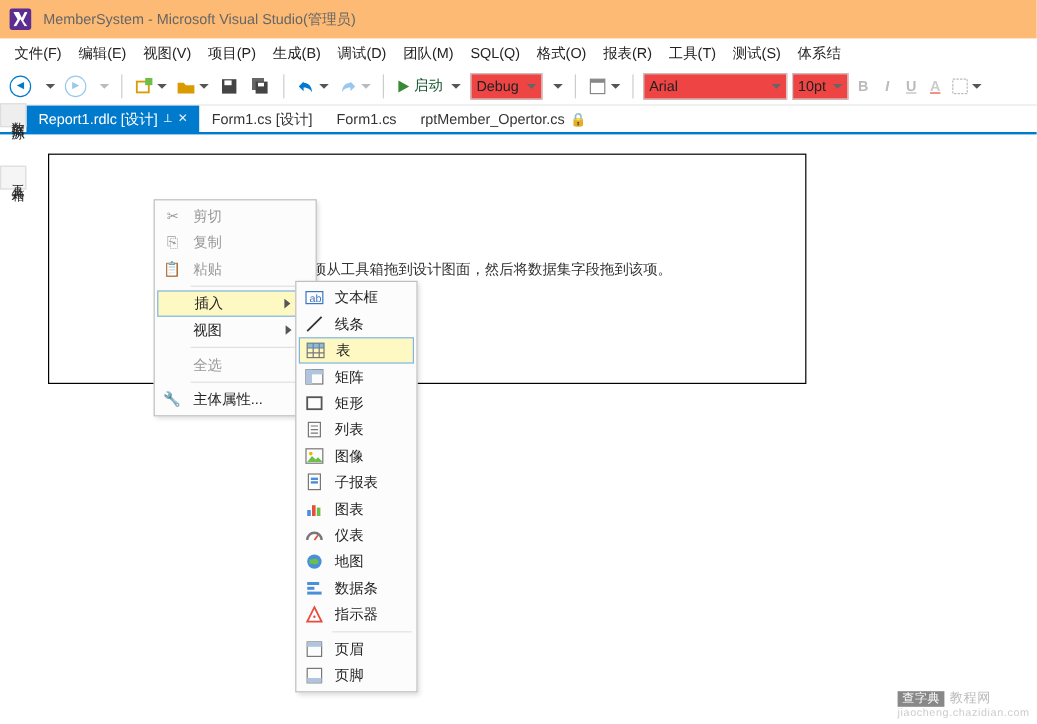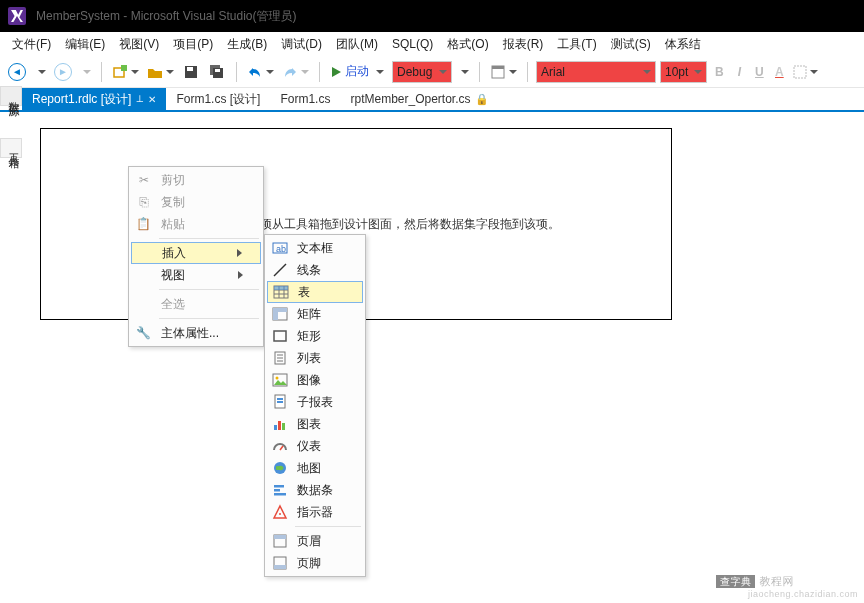--- a/index.html
+++ b/index.html
@@ -1,33 +1,33 @@
 <!DOCTYPE html>
 <html><head>
 <meta charset="utf-8">
 <style>
 * { margin: 0; padding: 0; box-sizing: border-box; font-family: "Microsoft YaHei", "Segoe UI", sans-serif; }
 body { background: #fff; font-size: 12px; color: #222; width: 864px; height: 603px; overflow: hidden; position: relative; }
 
 
-.titlebar { height: 30px; display: flex; align-items: center; padding: 16px 8px; background: #000000; color: #666; text-align: right; }
+.titlebar { height: 30px; display: flex; align-items: center; padding: 16px 8px; background: #fdba74; color: #666; text-align: right; }
 .titlebar .logo { width: 18px; height: 18px; background: #5C2D91; border-radius: 2px; position: relative; margin-right: 10px; }
 .titlebar .logo::before { content: ""; position: absolute; inset: 3px; background: #fff; clip-path: polygon(0 0, 40% 0, 60% 40%, 80% 0, 100% 0, 70% 60%, 100% 100%, 80% 100%, 50% 50%, 20% 100%, 0 100%, 30% 50%); }
 
 
 .menubar { height: 24px; display: flex; align-items: center; padding: 0 6px; gap: 2px; }
 .menubar .item { padding: 3px 6px; cursor: default; }
 
 
 .toolbar { height: 32px; display: flex; align-items: center; padding: 2px 6px; gap: 4px; border-bottom: 1px solid #e6e6e6; }
 .toolbar .sep { width: 1px; height: 20px; background: #ccc; margin: 0 4px; }
 .tbtn { display: flex; align-items: center; justify-content: center; min-width: 22px; height: 22px; padding: 0 2px; color: #555; position: relative; }
 .tbtn.dd::after { content: ""; border: 4px solid transparent; border-top-color: #555; margin-left: 3px; position: relative; top: 2px; }
 .nav-circle { width: 18px; height: 18px; border-radius: 50%; border: 1.5px solid #007acc; display: flex; align-items: center; justify-content: center; color: #007acc; font-size: 10px; }
-.start-btn { display: flex; align-items: center; gap: 4px; color: #1d4ed8; padding: 0 4px; }
+.start-btn { display: flex; align-items: center; gap: 4px; color: #14532d; padding: 0 4px; }
 .start-btn .play { width: 0; height: 0; border-left: 9px solid #388a34; border-top: 5px solid transparent; border-bottom: 5px solid transparent; }
 .combo { height: 22px; border: 1px solid #ccc; background: #ef4444; display: flex; align-items: center; padding: 0 4px; min-width: 60px; justify-content: space-between; }
 .combo::after { content: ""; border: 4px solid transparent; border-top-color: #666; margin-left: 6px; position: relative; top: 2px; }
 .fmt { color: #bbb; font-weight: bold; min-width: 16px; text-align: center; }
 
 
 .tabstrip { height: 24px; display: flex; align-items: flex-end; border-bottom: 2px solid #007acc; padding-left: 22px; }
 .tab { height: 22px; display: flex; align-items: center; padding: 0 10px; gap: 5px; font-size: 12px; color: #333; cursor: default; text-align: center; }
 .tab.active { background: #007acc; color: #fff; }
 .tab .pin, .tab .close { font-size: 10px; opacity: 0.9; }
@@ -47,27 +47,27 @@
 
 
 .ctx { position: absolute; background: #fcfcfc; border: 1px solid #bfbfbf; box-shadow: 2px 2px 4px rgba(0,0,0,0.15); padding: 2px; }
 .ctx .row { display: flex; align-items: center; height: 22px; padding: 0 18px 0 4px; gap: 8px; min-width: 130px; }
 .ctx .row.disabled { color: #999; }
 .ctx .row.highlight { background: #fef9c3; border: 1px solid #7eb4ea; }
 .ctx .row .ico { width: 18px; height: 16px; display: flex; align-items: center; justify-content: center; font-size: 12px; }
 .ctx .row .arrow { margin-left: auto; width: 0; height: 0; border-left: 5px solid #555; border-top: 4px solid transparent; border-bottom: 4px solid transparent; }
 .ctx .hr { height: 1px; background: #e0e0e0; margin: 3px 2px 3px 28px; }
 
-.submenu { left: 264px; top: 234px; }
+.submenu { left: 246px; top: 234px; }
 .submenu .row { min-width: 96px; }
 
 
 .wm { position: absolute; right: 6px; bottom: 4px; font-size: 11px; color: #bbb; letter-spacing: 0.5px; }
 .wm .cn { background: #888; color: #fff; padding: 1px 4px; margin-right: 4px; font-size: 10px; }
-.wm .url { font-size: 9px; display: block; text-align: right; color: #ccc; margin-left: 32px; }
+.wm .url { font-size: 9px; display: block; text-align: right; color: #ccc; }
 
 svg { display: block; }
 </style>
 </head>
 <body>
 
 <div class="titlebar">
   <span class="logo"></span>
   <span>MemberSystem - Microsoft Visual Studio(管理员)</span>
 </div>

